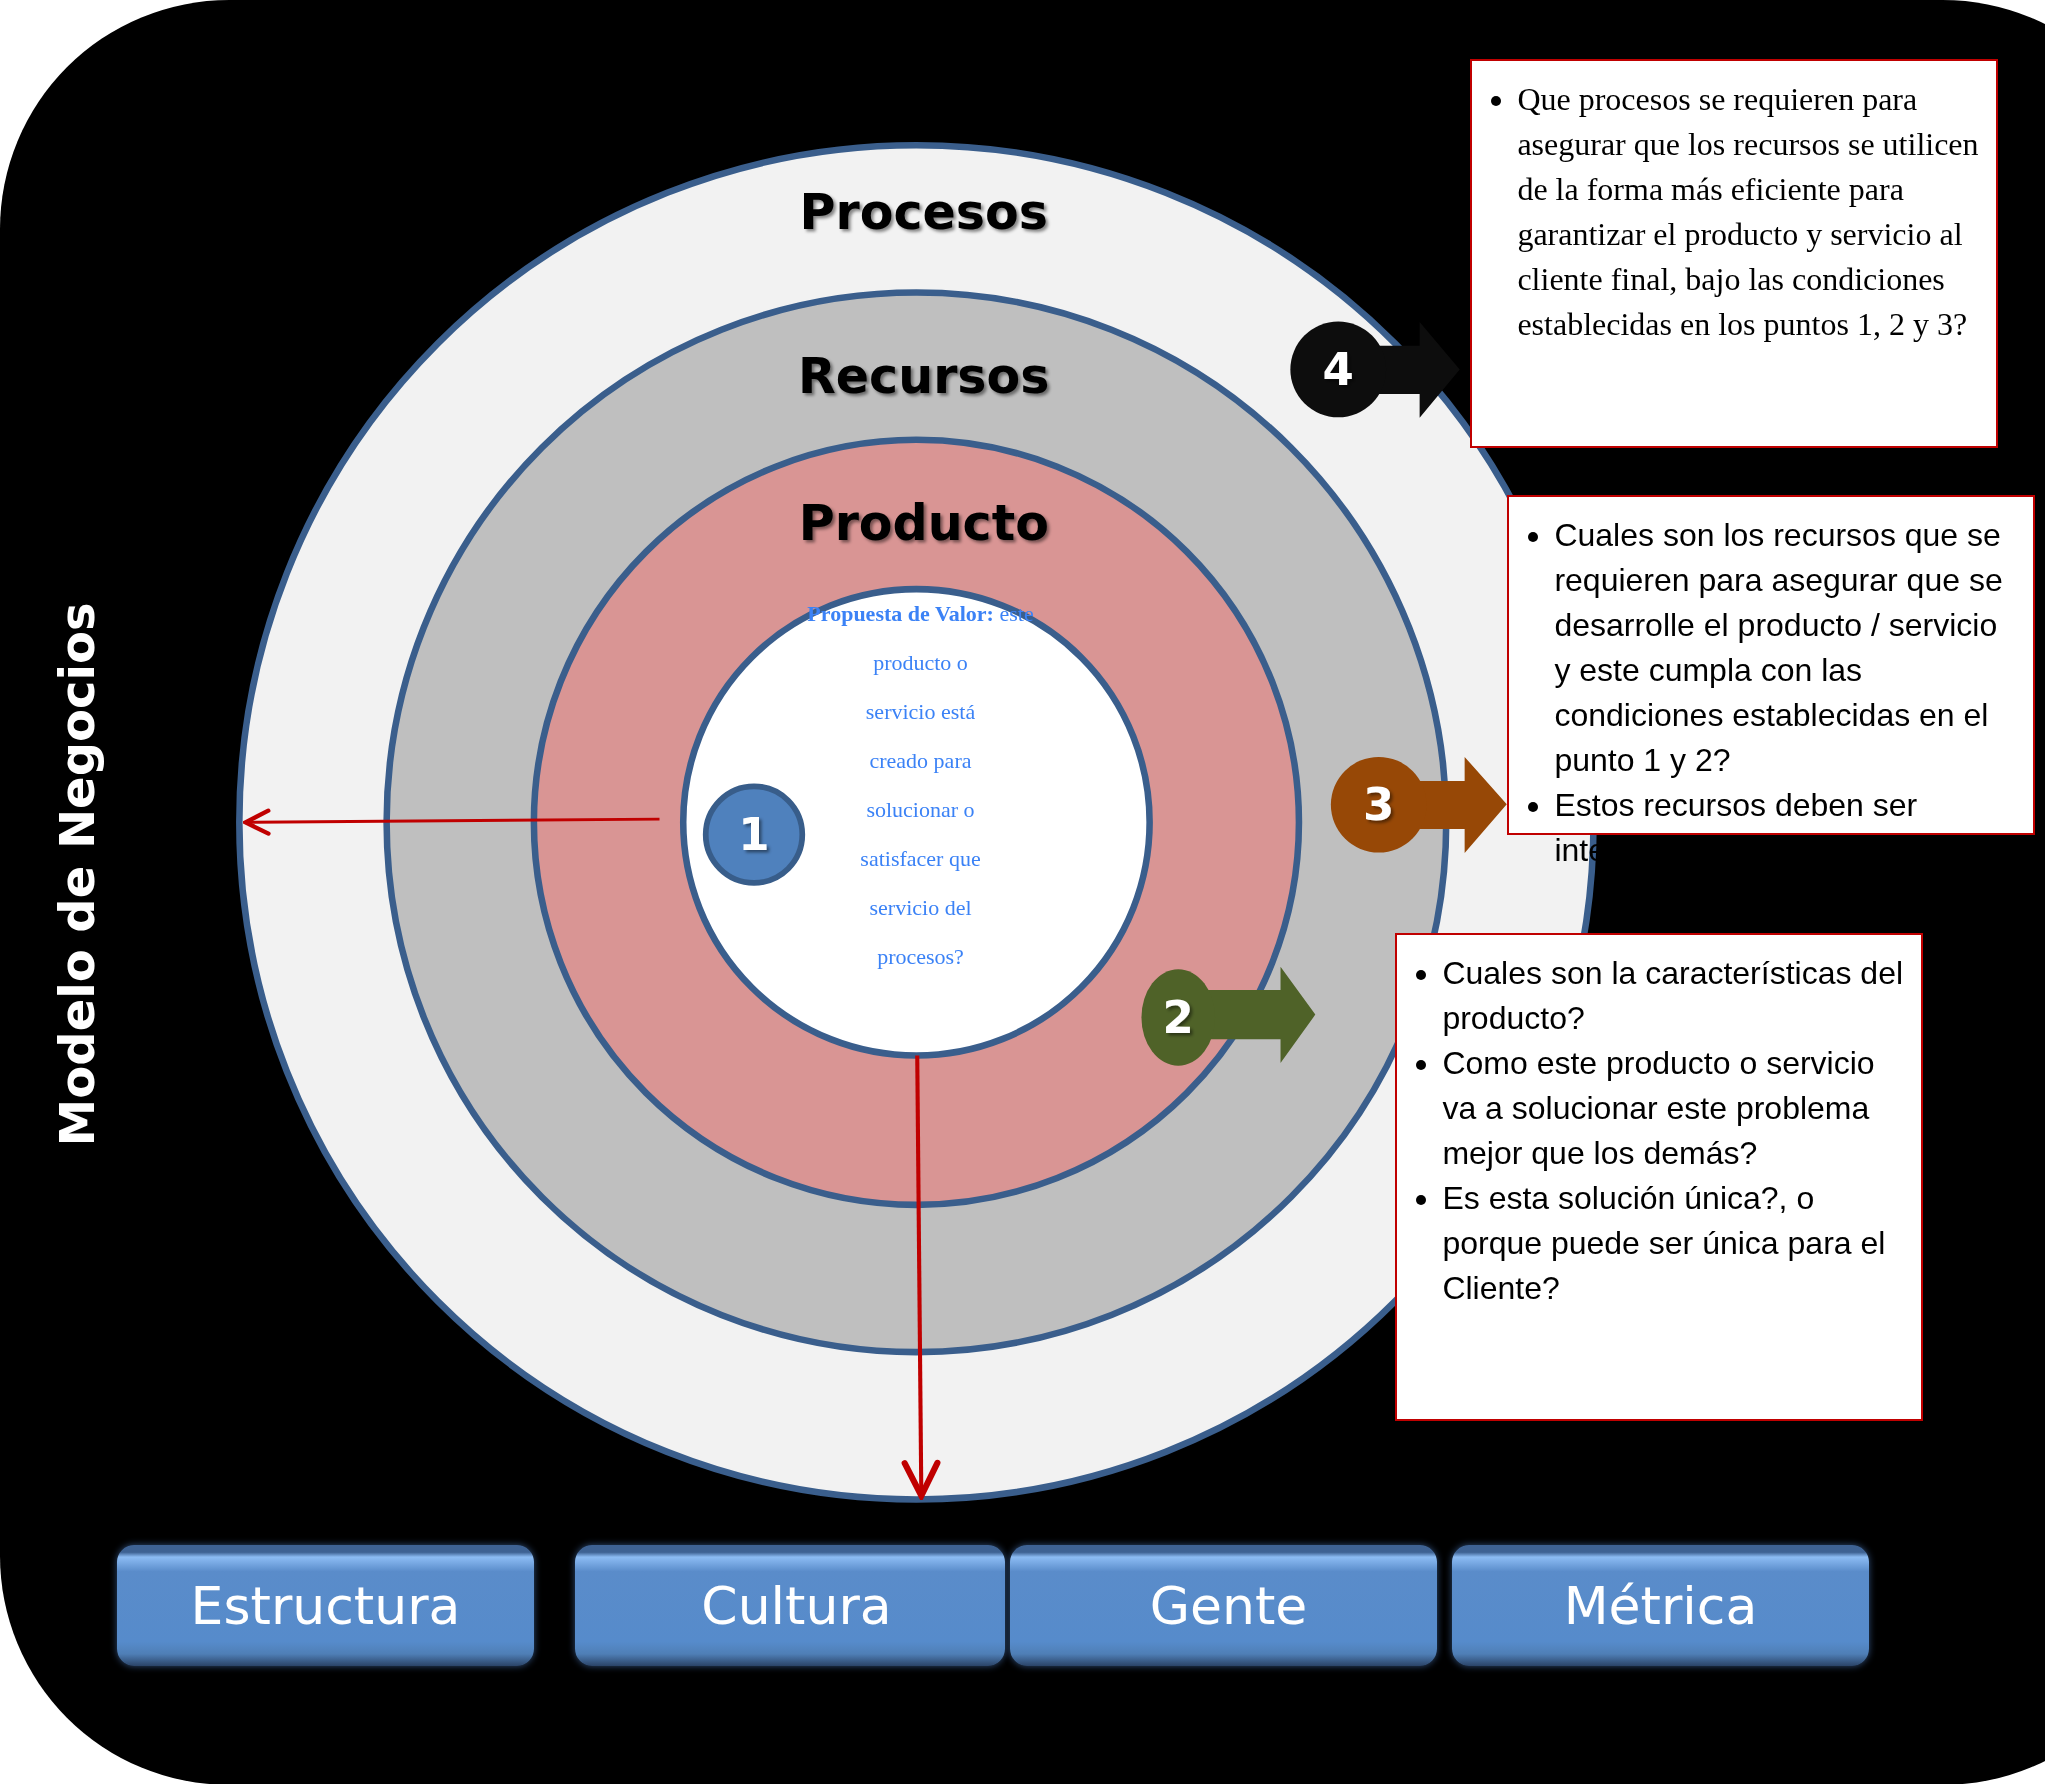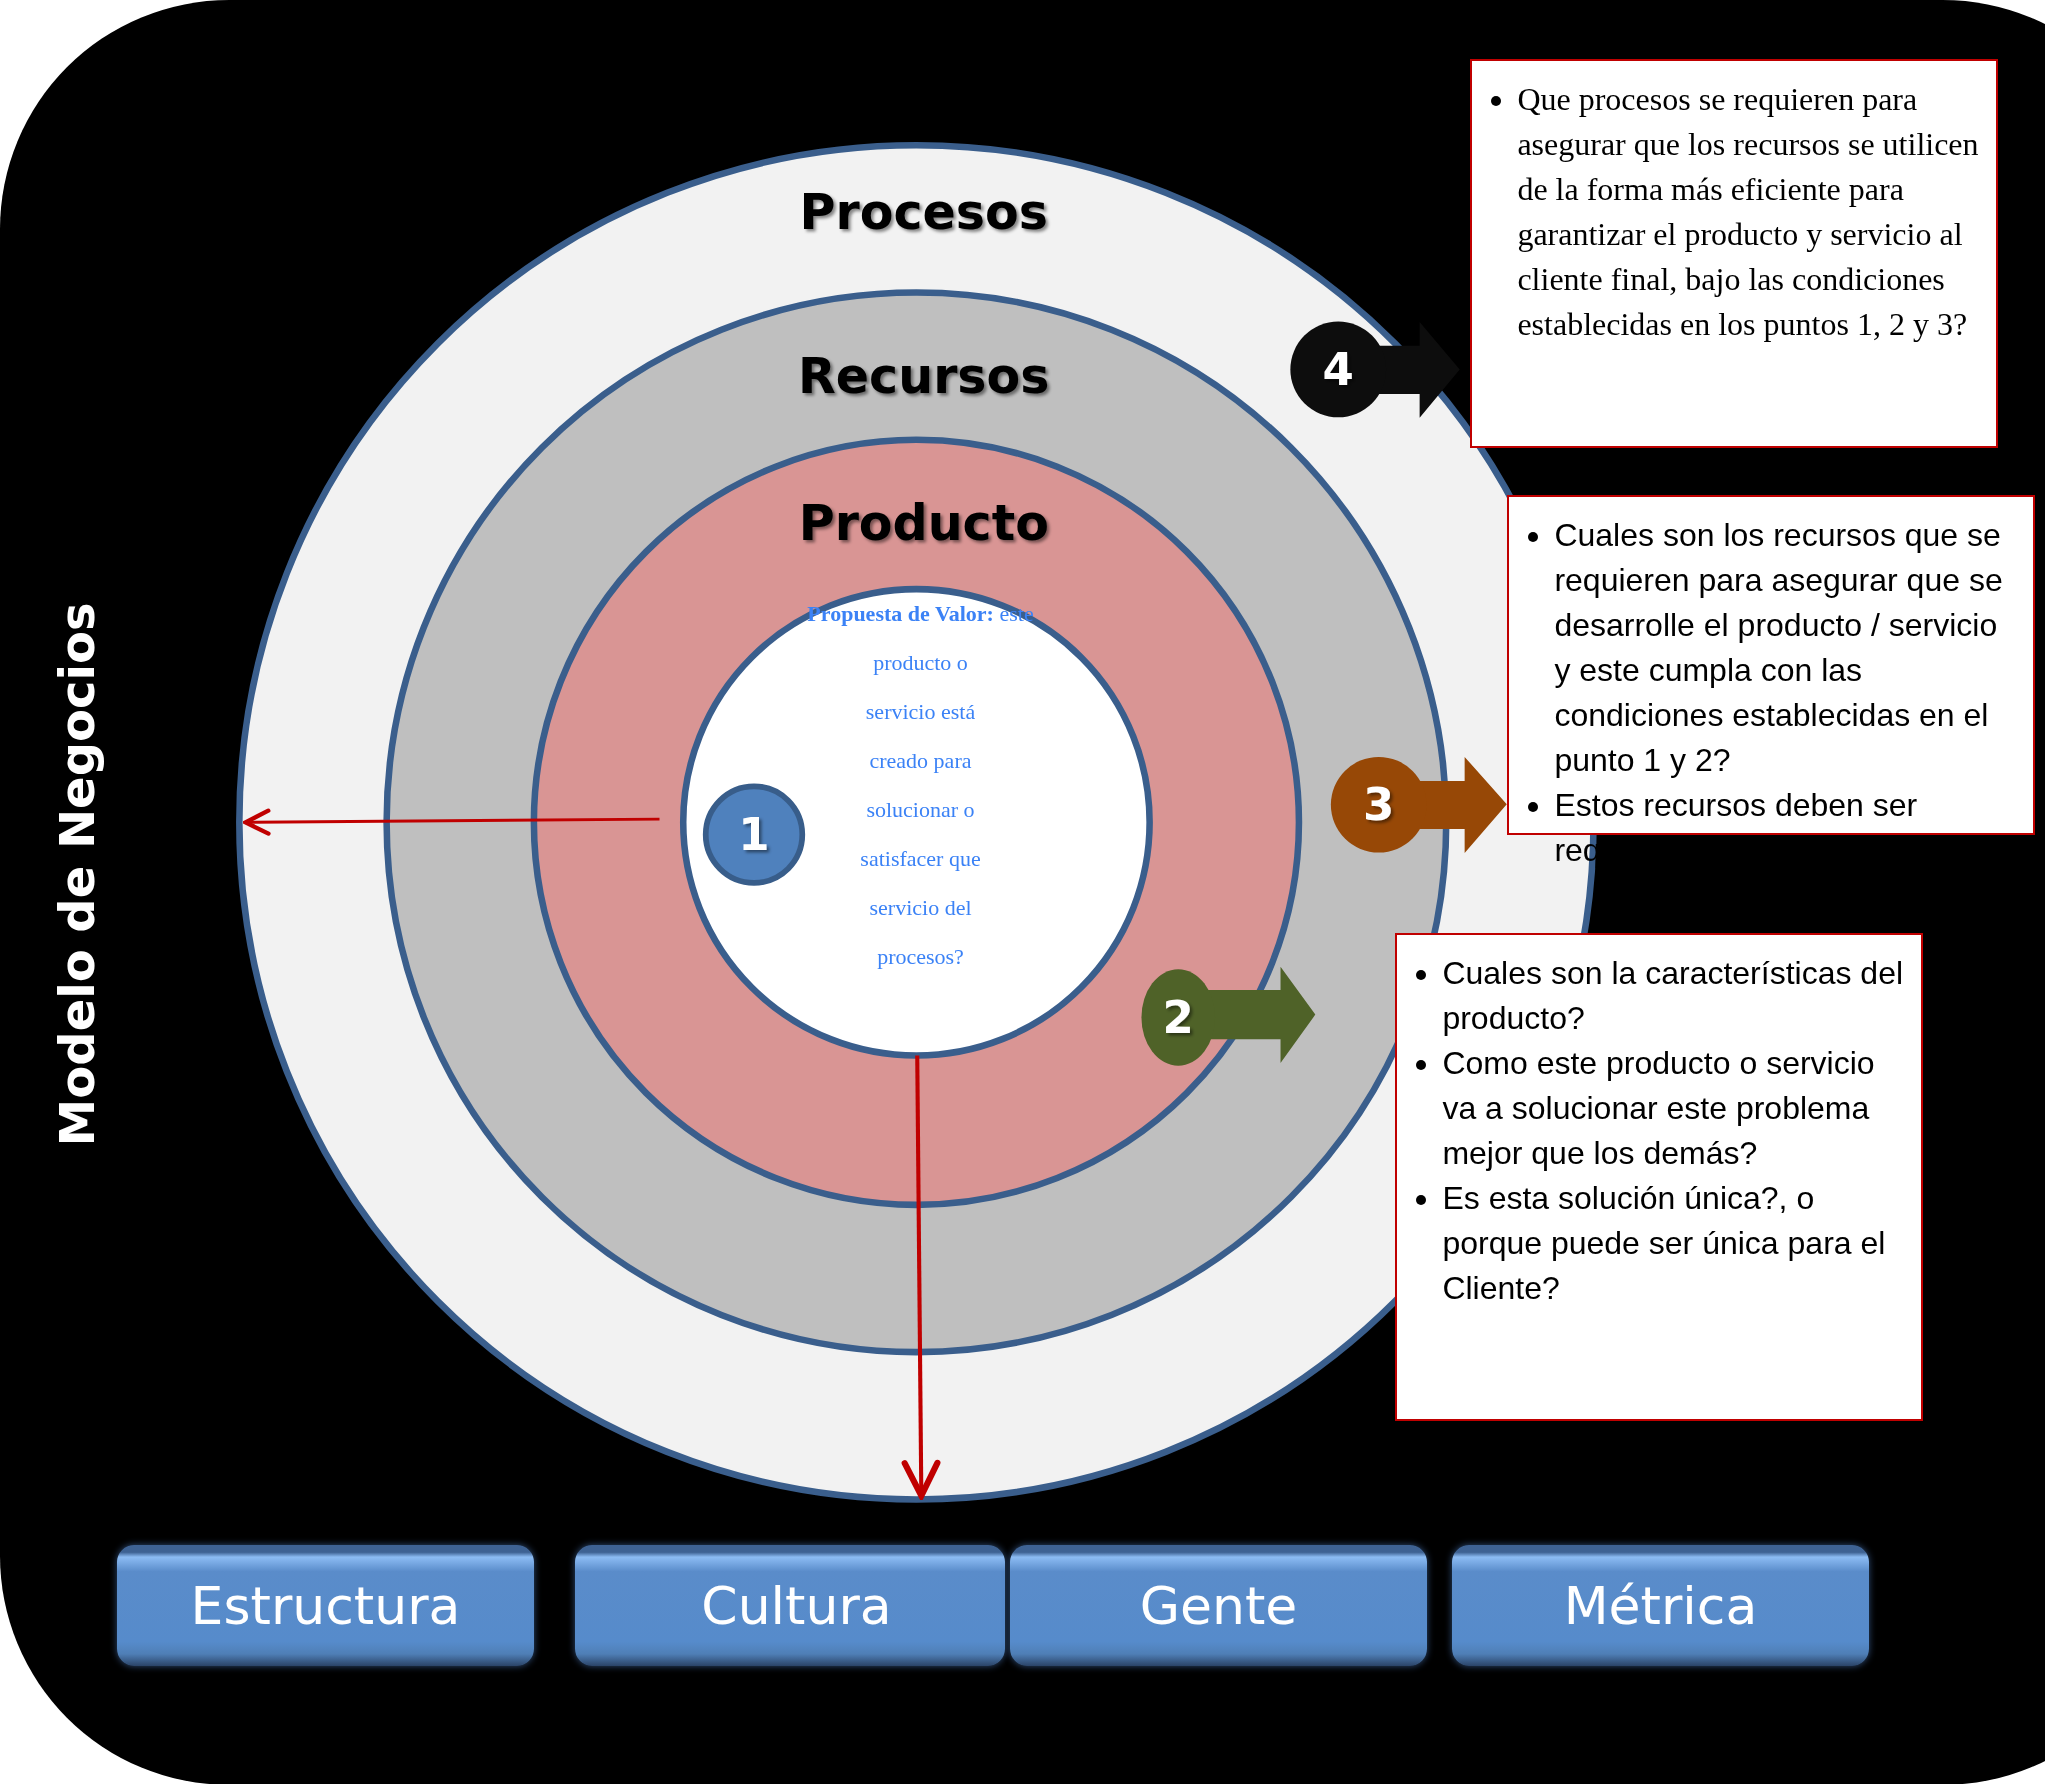--- a/index.html
+++ b/index.html
@@ -90,29 +90,29 @@
   </div>
 
   <div class="qbox" style="left:1470px;top:59px;width:528px;height:389px;font-family:Liberation Serif, serif;">
     <ul>
       <li>Que procesos se requieren para asegurar que los recursos se utilicen de la forma más eficiente para garantizar el producto y servicio  al cliente final, bajo las condiciones establecidas en los puntos 1, 2 y 3?</li>
     </ul>
   </div>
   <div class="qbox" style="left:1507px;top:495px;width:528px;height:340px;">
     <ul>
       <li>Cuales son los recursos que se requieren para asegurar que se desarrolle el producto / servicio y este cumpla con las condiciones establecidas en el punto 1 y 2?</li>
-      <li>Estos recursos deben ser requieren o externos?</li>
+      <li>Estos recursos deben ser internos o externos?</li>
     </ul>
   </div>
   <div class="qbox" style="left:1395px;top:933px;width:528px;height:488px;">
     <ul>
       <li>Cuales son la características del producto?</li>
       <li>Como este producto o servicio va a solucionar este problema mejor que los demás?</li>
       <li>Es esta solución única?, o porque puede ser única para el Cliente?</li>
     </ul>
   </div>
 
   <div class="pill" style="left:117px;width:417px;">Estructura</div>
   <div class="pill" style="left:575px;width:417px;padding-left:13px;">Cultura</div>
-  <div class="pill" style="left:1010px;width:417px;">Gente</div>
+  <div class="pill" style="left:1010px;width:417px;padding-left:10px;">Gente</div>
   <div class="pill" style="left:1452px;width:417px;">Métrica</div>
 </div>
 
 
 </body></html>

